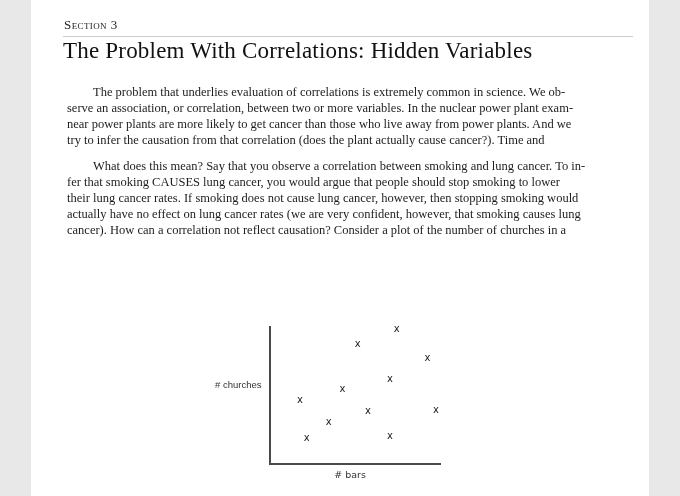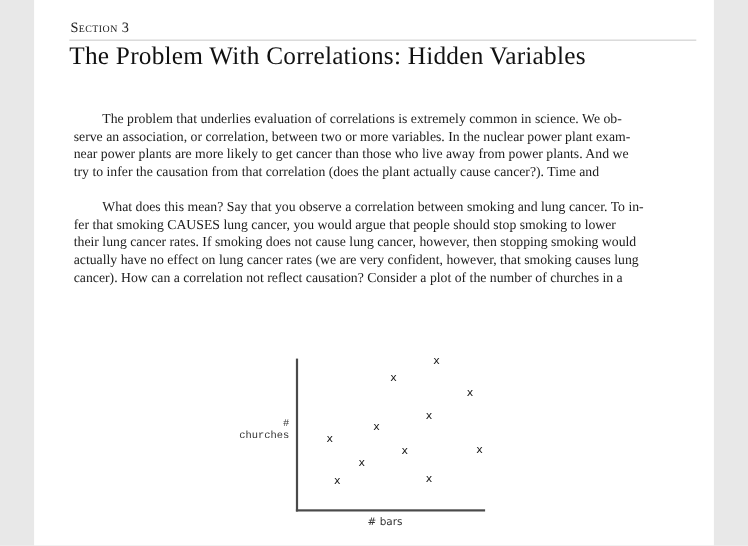--- a/index.html
+++ b/index.html
@@ -20,34 +20,34 @@
     position:absolute; left:32px; top:38px; margin:0;
     font-size:23px; font-weight:normal; color:#111; letter-spacing:0.2px;
     white-space:nowrap;
   }
   .body-text {
     position:absolute; left:36px; top:84px; width:600px;
     font-size:12.5px; line-height:16px; color:#1c1c1c;
   }
   .para + .para { margin-top:10px; }
   .para .line { white-space:nowrap; }
-  .para .line:first-child { text-indent:26px;margin-top:16px; }
+  .para .line:first-child { text-indent:26px; }
   .para b { font-weight:bold; }
   .plot-box {
     position:absolute; left:238px; top:326px; width:170px; height:137px;
     border-left:2px solid #4a4a4a; border-bottom:2px solid #4a4a4a;
   }
   .mark {
     position:absolute; transform:translate(-50%,-50%);
     font-family:"DejaVu Sans", sans-serif; font-size:10px; color:#222;
     line-height:10px;
   }
   .ylabel {
-    position:absolute; left:184px; top:379px; width:48px; text-align:right;
-    font-family:Liberation Mono, monospace; font-size:9.5px; color:#333;
+    position:absolute; left:184px; top:379px; width:48px; text-align:left;
+    font-family:Liberation Sans, sans-serif; font-size:9.5px; color:#333;
   }
   .xlabel {
     position:absolute; left:234px; top:469px; width:170px; text-align:center;
     font-family:"DejaVu Sans", sans-serif; font-size:9.5px; color:#333;
   }
   .page-number {
     position:absolute; left:628px; top:472px;
     font-size:10.5px; color:#555;
   }
 </style>

